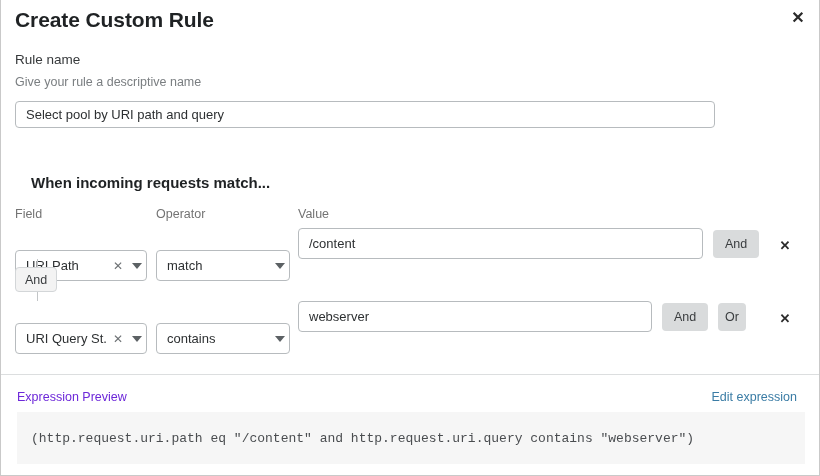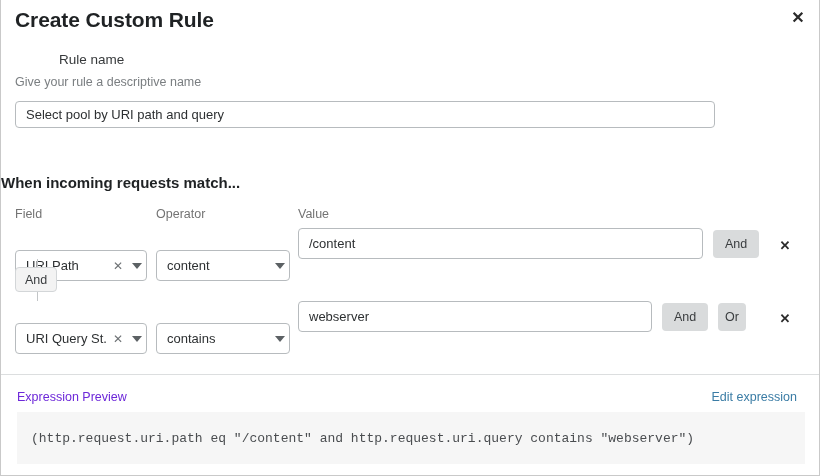--- a/index.html
+++ b/index.html
@@ -44,21 +44,20 @@
     color: #2b2b2b;
     font-size: 16px;
     font-weight: bold;
     line-height: 1;
   }
 
   .section-label {
     position: absolute;
     font-size: 13.5px;
     color: #36393b;
-    margin-left: 44px;
   }
   .section-sub {
     position: absolute;
     font-size: 12.5px;
     color: #7a7e81;
   }
   .section-head {
     position: absolute;
     font-size: 15px;
     font-weight: bold;
@@ -225,36 +224,36 @@
 
   <div class="dialog-title">Create Custom Rule</div>
 
   <div class="close-button">✕</div>
 
   <div class="section-label" style="left:14px; top:52px;">Rule name</div>
   <div class="section-sub" style="left:14px; top:75px;">Give your rule a descriptive name</div>
 
   <input class="text-input" style="left: 14px; top: 101px; width: 700px; height: 27px;" value="Select pool by URI path and query">
 
-  <div class="section-head" style="left:0; top:174px;">When incoming requests match...</div>
+  <div class="section-head" style="left:30px; top:174px;">When incoming requests match...</div>
 
   <div class="col-label" style="left:14px;">Field</div>
   <div class="col-label" style="left:155px;">Operator</div>
   <div class="col-label" style="left:297px;">Value</div>
 
   <div class="select-box" style="left:14px; top:228px; width:132px;">
     <span class="select-value">URI Path</span>
     <span class="select-clear">✕</span>
     <span class="select-caret">
         <i class="caret-tri"></i>
       </span>
   </div>
 
   <div class="select-box" style="left:155px; top:228px; width:134px;">
-    <span class="select-value">content</span>
+    <span class="select-value">match</span>
     <span class="select-caret">
         <i class="caret-tri"></i>
       </span>
   </div>
 
   <input class="text-input" style="left: 297px; top: 228px; width: 405px; height: 31px;" value="/content">
 
   <div class="logic-btn" style="left:712px; top:230px; width:46px;">And</div>
 
   <div class="row-delete" style="left:775px; top:236px;">✕</div>

